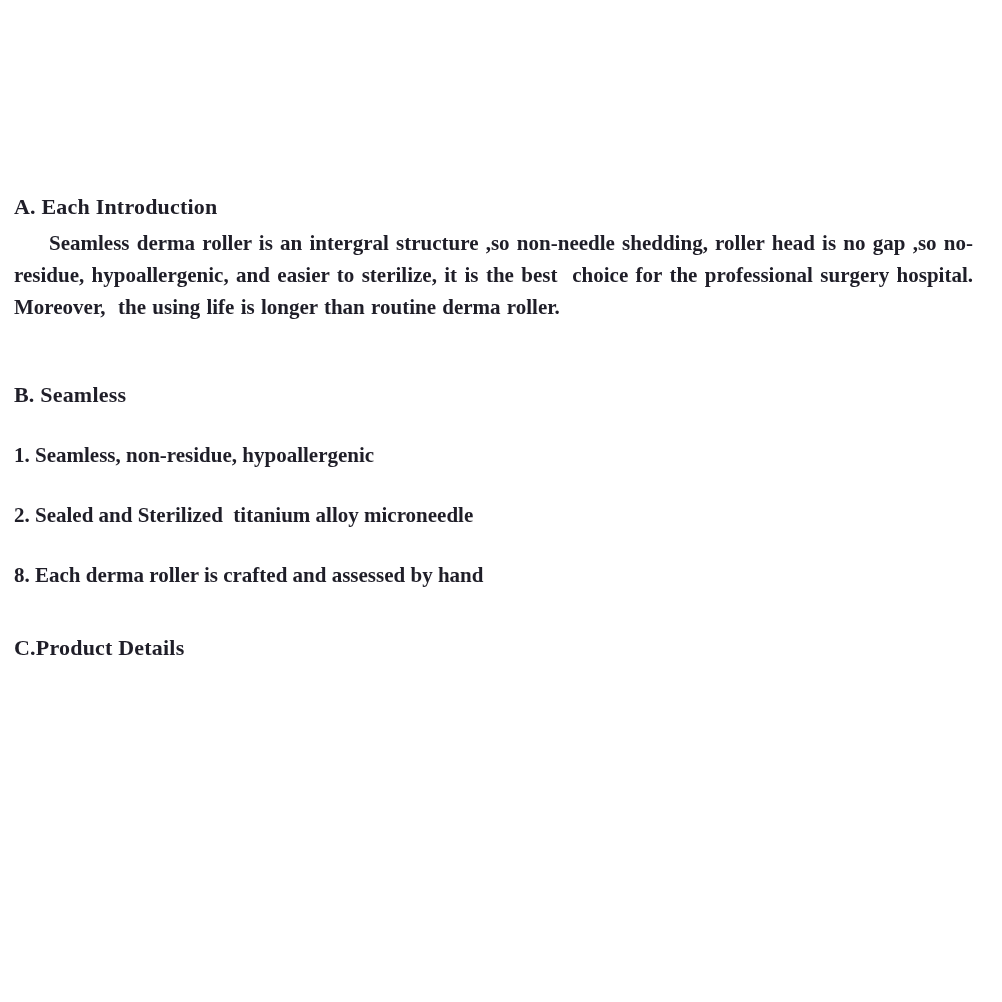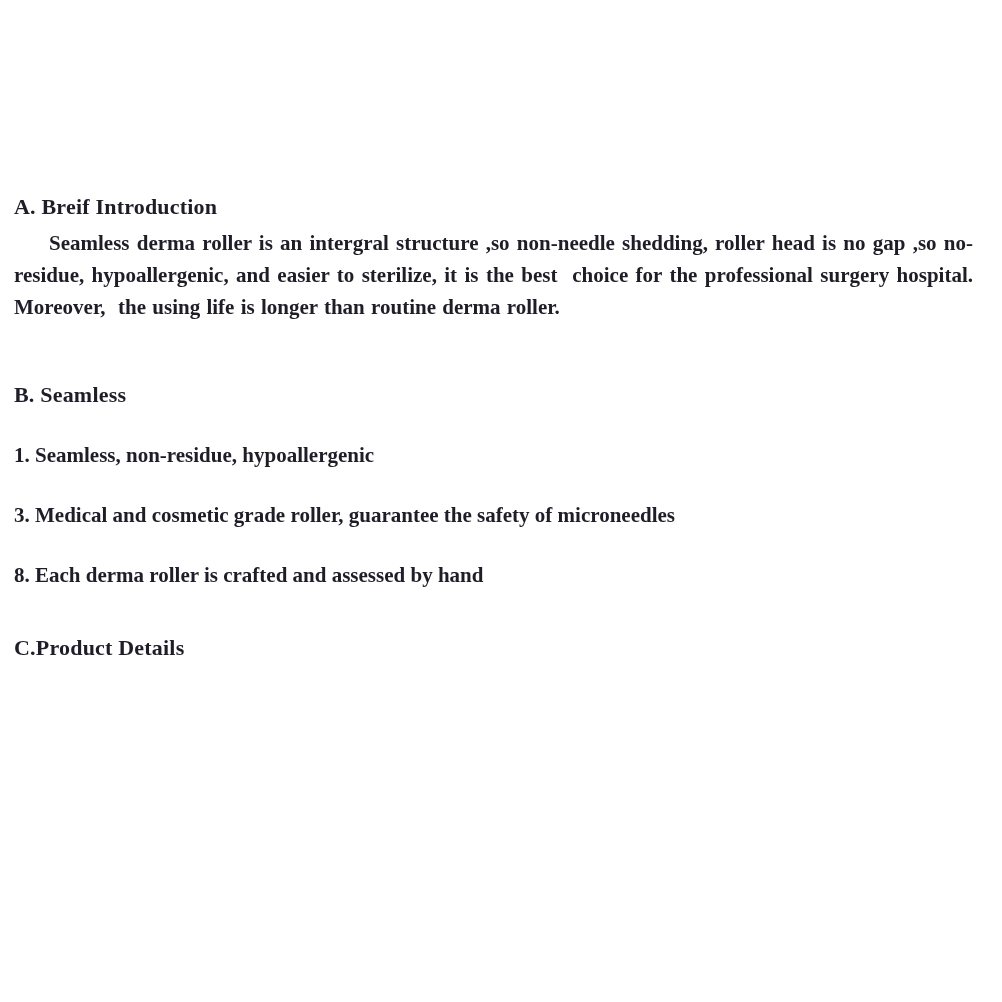--- a/index.html
+++ b/index.html
@@ -44,27 +44,27 @@
     margin-top: 30px;
     font-size: 21px;
     line-height: 30px;
   }
 </style>
 </head>
 <body>
 
 <div class="page">
 
-  <div class="heading heading-a">A. Breif Introduction</div>
+  <div class="heading heading-a">A. Each Introduction</div>
 
   <p class="para">Seamless derma roller is an intergral structure ,so non-needle shedding, roller head is no gap ,so no-residue, hypoallergenic, and easier to sterilize, it is the best&nbsp; choice for the professional surgery hospital. Moreover,&nbsp; the using life is longer than routine derma roller.</p>
 
   <div class="heading heading-b">B. Seamless</div>
 
   <div class="feature-list">
     <div class="feature-item">1. Seamless, non-residue, hypoallergenic</div>
-    <div class="feature-item">3. Medical and cosmetic grade roller, guarantee the safety of microneedles</div>
+    <div class="feature-item">2. Sealed and Sterilized&nbsp; titanium alloy microneedle</div>
     <div class="feature-item">8. Each derma roller is crafted and assessed by hand</div>
   </div>
 
   <div class="heading heading-c">C.Product Details</div>
 
 </div>
 
 </body></html>

